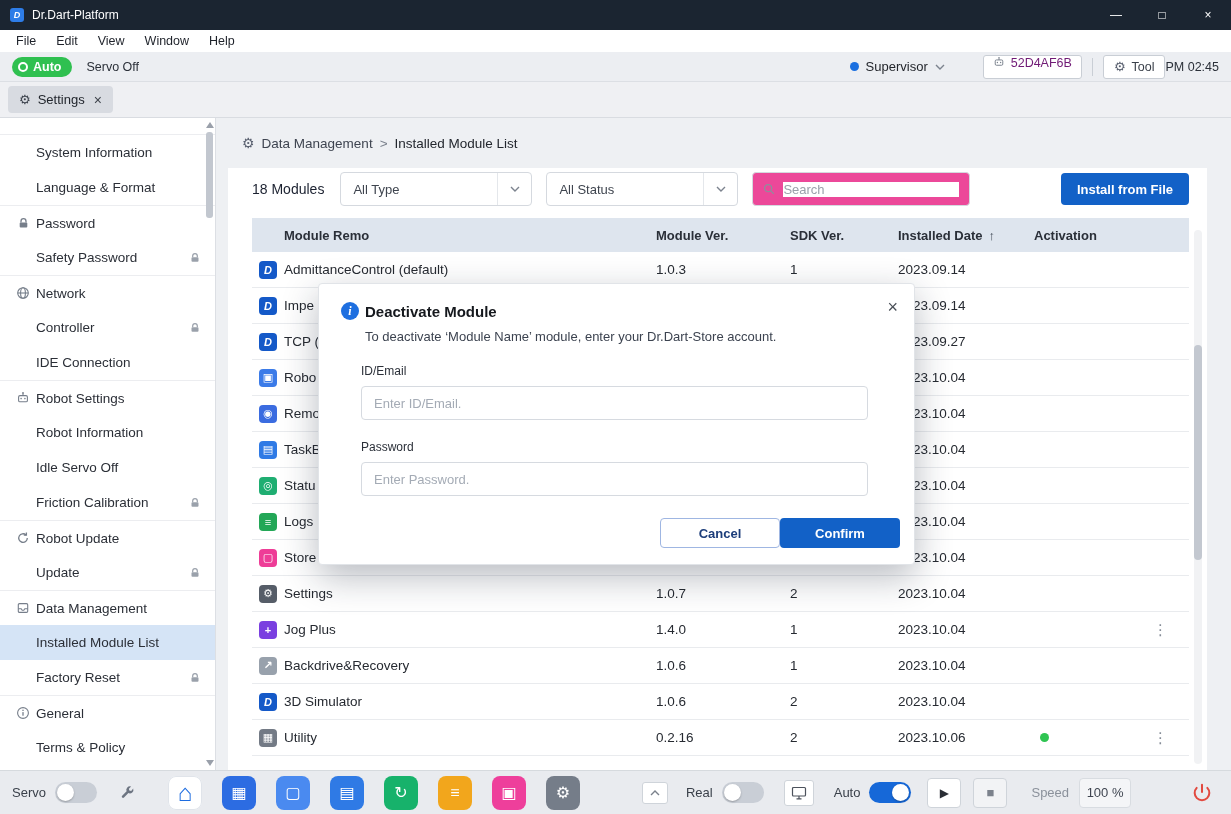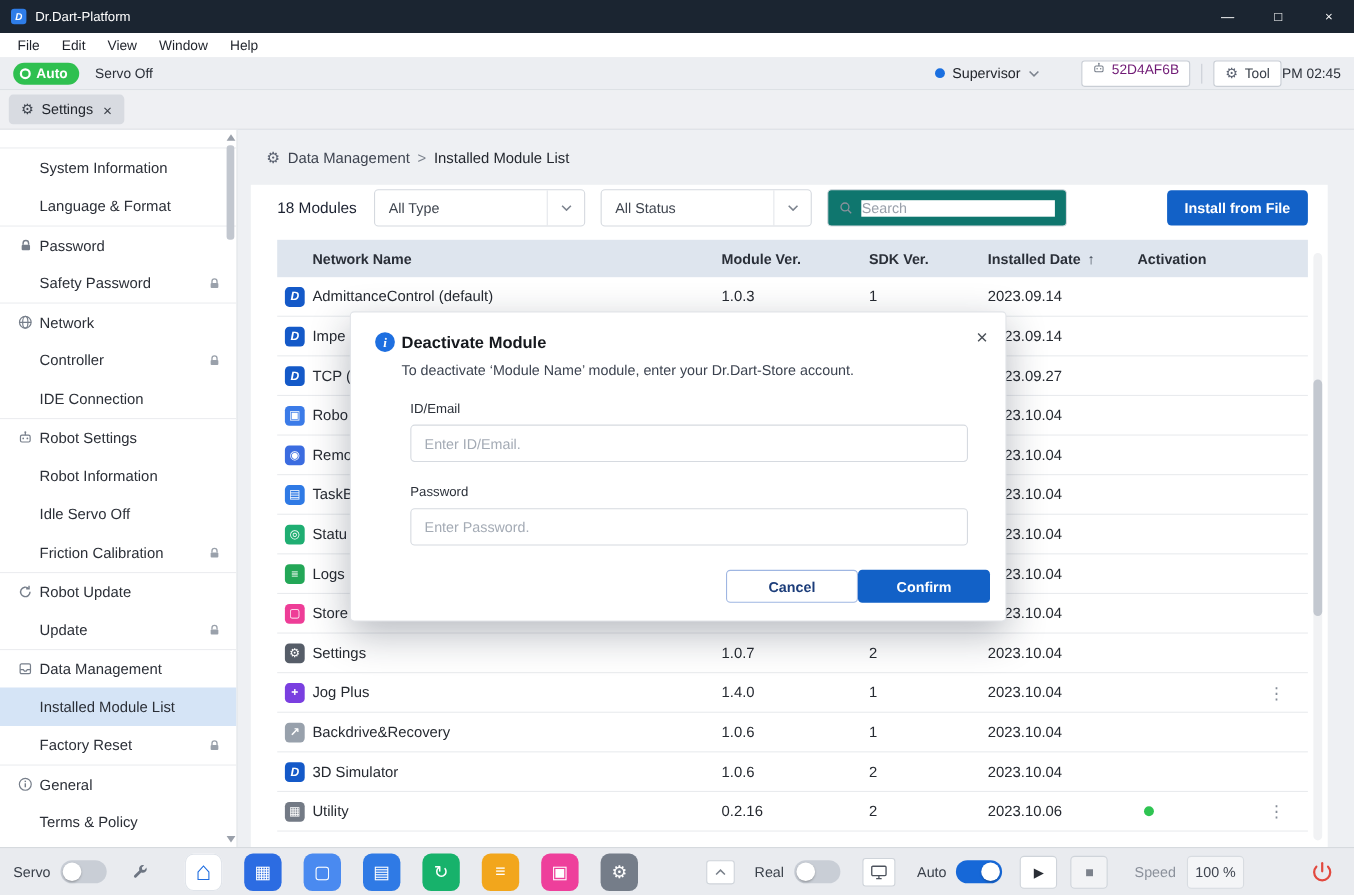--- a/index.html
+++ b/index.html
@@ -73,21 +73,21 @@
   .bc-sep{color:#7a818c}
   .bc-current{color:#23272e}
   .panel{flex:1;background:#fff;margin:0 24px 0 12px;position:relative;padding:4px 18px 0 24px;min-height:0}
 
   .controls-row{display:flex;align-items:center;height:34px}
   .module-count{font-size:14px;color:#1b2130;font-weight:500;margin-right:16px;white-space:nowrap}
   .dd{width:192px;height:34px;border:1px solid #d5d9df;border-radius:4px;background:#fff;display:flex;align-items:center;
     padding-left:12px;margin-right:14px}
   .dd-label{flex:1;font-size:13px;color:#3f454f}
   .dd-caret{width:34px;height:100%;display:flex;align-items:center;justify-content:center;border-left:1px solid #e4e7eb}
-  .searchbox{width:218px;height:34px;border:1px solid #d5d9df;border-radius:4px;background:#0f766e;display:flex;align-items:center;
+  .searchbox{width:218px;height:34px;border:1px solid #d5d9df;border-radius:4px;background:#ec4899;display:flex;align-items:center;
     gap:8px;padding:0 10px}
   .searchbox input{border:none;outline:none;flex:1;font-size:13px;color:#30353d;font-family:inherit}
   .searchbox input::placeholder{color:#9aa1ab}
   .install-btn{margin-left:auto;height:32px;padding:0 16px;background:#1261c7;color:#fff;border:none;border-radius:4px;
     font-size:13px;font-weight:bold;font-family:inherit}
 
   .t-grid{display:grid;grid-template-columns:32px 372px 134px 108px 136px 98px 1fr;align-items:center}
   .table{margin-top:12px}
   .t-head{height:34px;background:#dee5ee;font-size:13px;font-weight:bold;color:#2a2f38}
   .t-head .th{white-space:nowrap}
@@ -107,21 +107,21 @@
 
   
   .modal{position:absolute;left:318px;top:283px;width:597px;height:282px;background:#fff;border:1px solid #e1e4e8;
     border-radius:4px;box-shadow:0 12px 36px rgba(20,30,50,.30);z-index:50;padding:18px 22px}
   .modal-head{display:flex;align-items:center;gap:6px}
   .info-badge{width:18px;height:18px;border-radius:50%;background:#1e6fe0;color:#fff;font-size:12px;font-weight:bold;
     font-style:italic;display:flex;align-items:center;justify-content:center;font-family:"Liberation Serif","DejaVu Serif",serif}
   .modal-title{font-size:15px;font-weight:bold;color:#15181d}
   .modal-close{position:absolute;right:16px;top:14px;font-size:18px;color:#4a5058;line-height:1}
   .modal-desc{margin:9px 0 0 24px;font-size:13px;color:#3c4350}
-  .modal-form{margin-left:32px}
+  .modal-form{margin-left:20px}
   .field-label{margin-top:20px;font-size:12px;color:#2b3039}
   .field-input{display:block;margin-top:8px;width:507px;height:34px;border:1px solid #d6dae0;border-radius:4px;
     padding:0 12px;font-size:13px;color:#30353d;font-family:inherit}
   .field-input::placeholder{color:#a4abb5}
   .modal-actions{position:absolute;right:14px;bottom:16px;display:flex;gap:0}
   .btn-cancel{width:120px;height:30px;background:#fff;border:1px solid #9fb6e2;border-radius:4px;color:#1c3d7a;
     font-size:13px;font-weight:bold;font-family:inherit}
   .btn-confirm{width:120px;height:30px;background:#1261c7;border:none;border-radius:4px;color:#fff;
     font-size:13px;font-weight:bold;font-family:inherit}
 
@@ -410,21 +410,21 @@
                 <path d="M9.2 9.2L12.6 12.6"></path>
               </svg>
             <input placeholder="Search" style="">
           </div>
           <button class="install-btn">Install from File</button>
         </div>
 
         <div class="table">
           <div class="t-grid t-head">
             <span></span>
-            <span class="th">Network Name</span>
+            <span class="th">Module Remo</span>
             <span class="th">Module Ver.</span>
             <span class="th">SDK Ver.</span>
             <span class="th"><span>Installed Date</span><span class="sort-arrow">↑</span></span>
             <span class="th">Activation</span>
             <span></span>
           </div>
           <div>
               <div class="t-grid t-row">
     <span class="t-icon-cell">
                   <span class="module-icon dlogo" style="background: rgb(20, 89, 200);">D</span>

